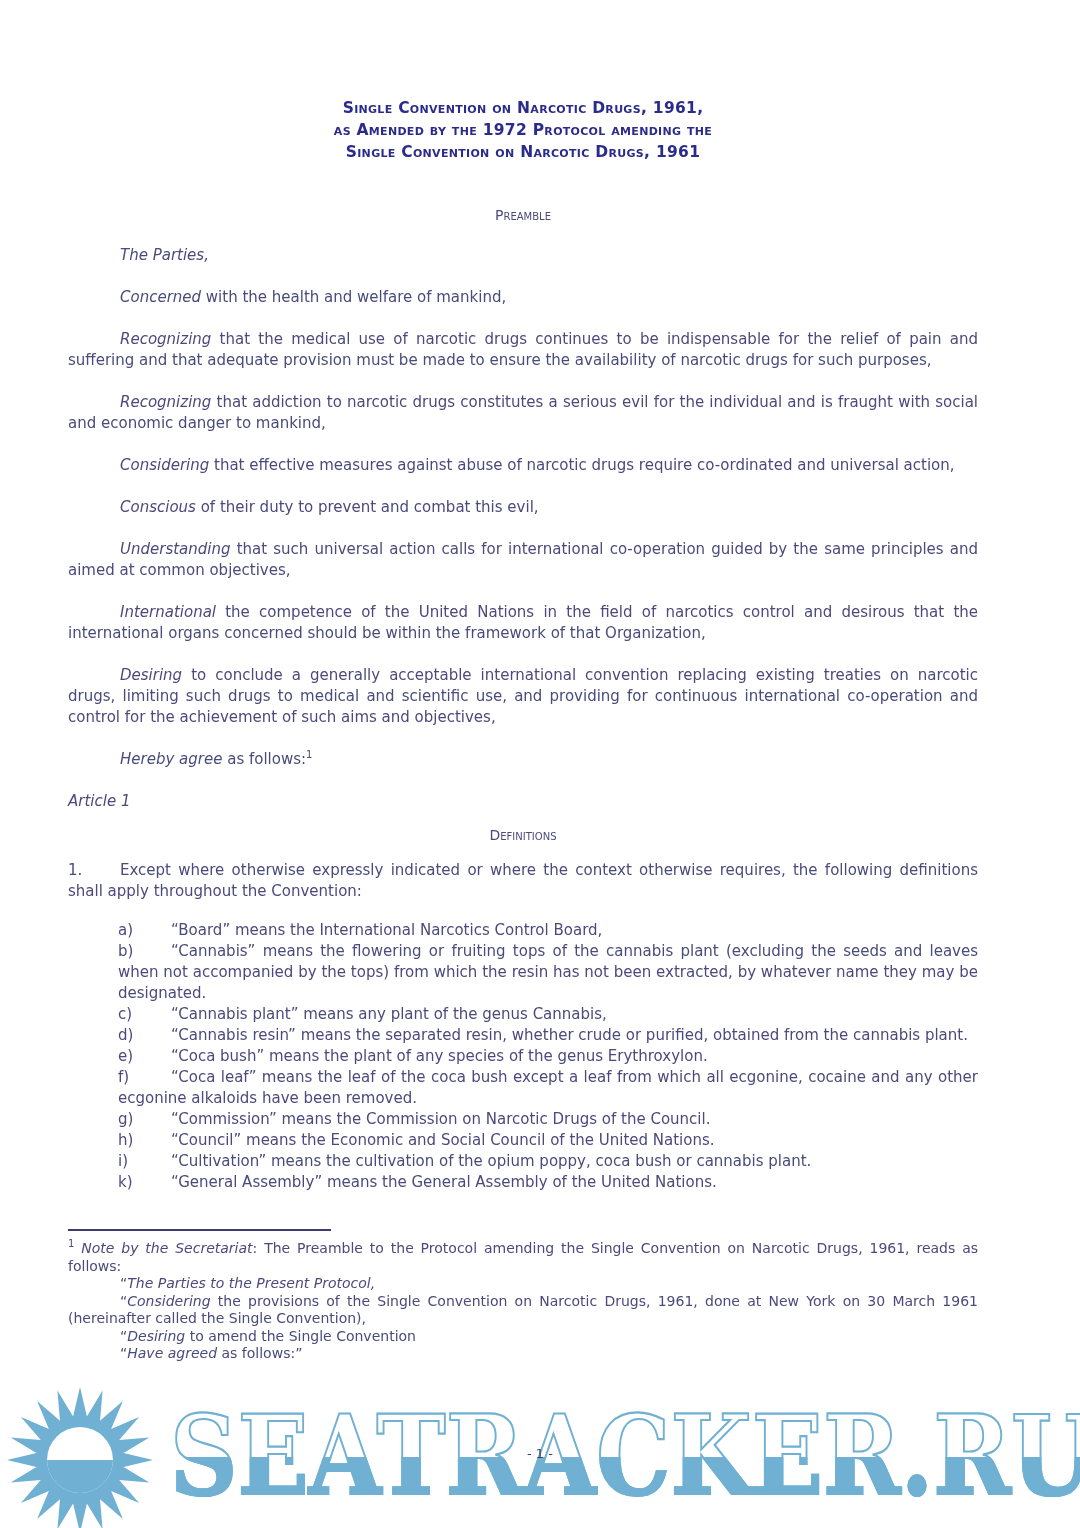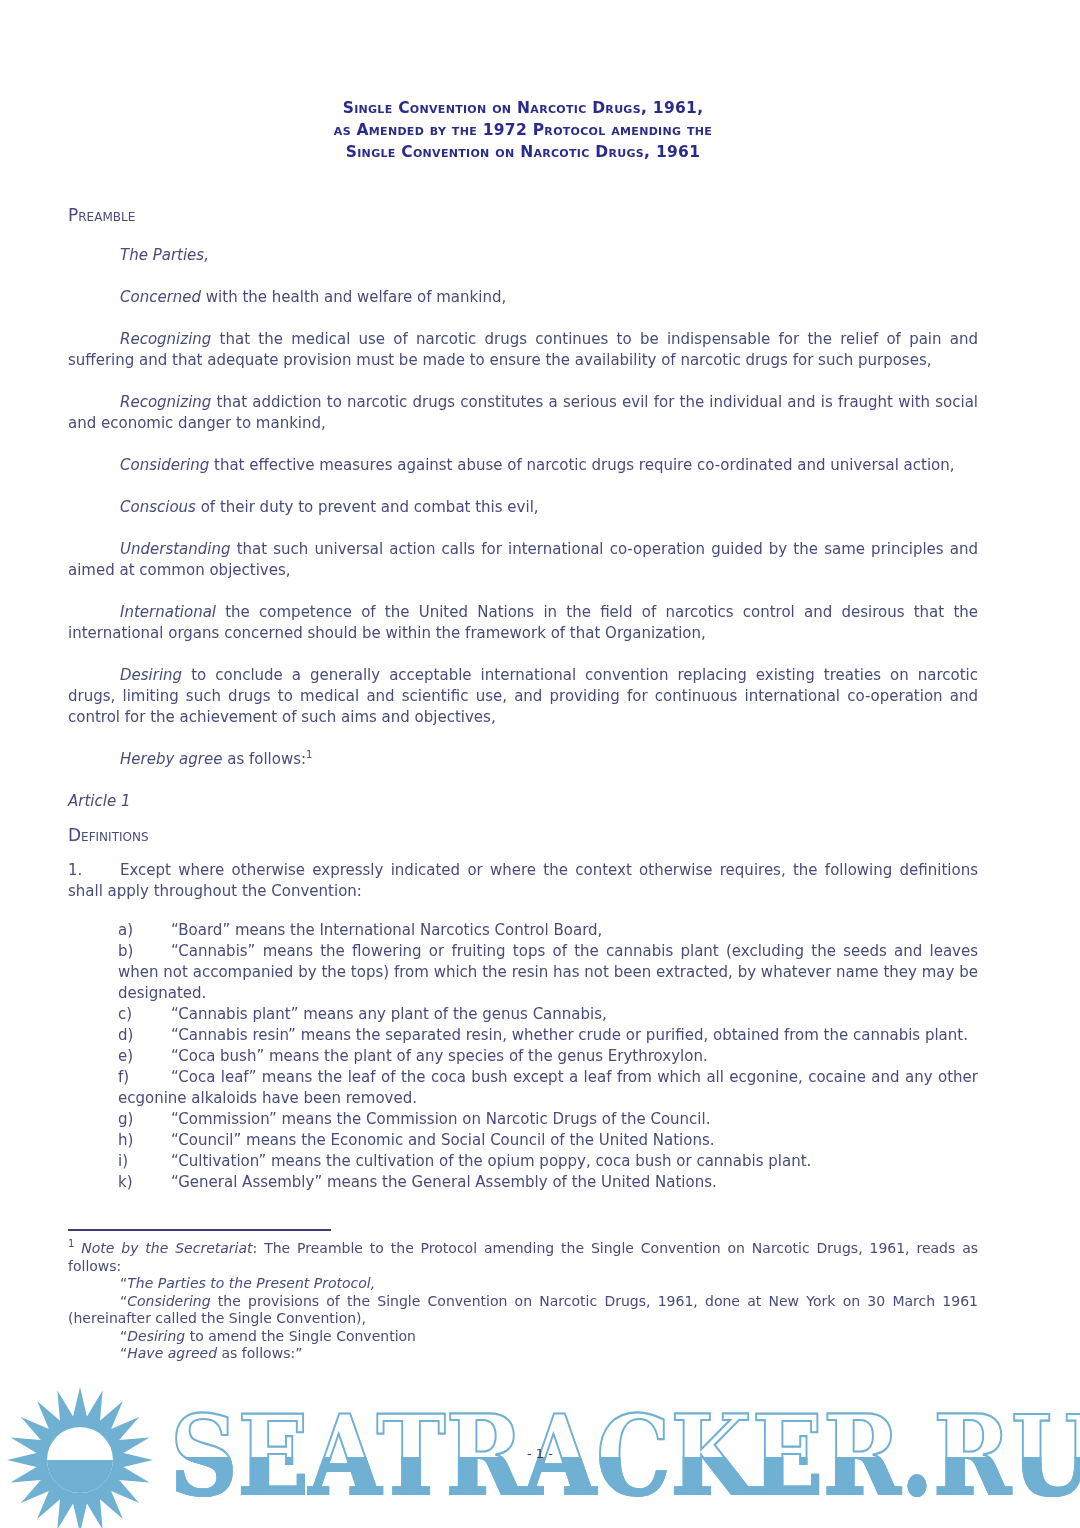--- a/index.html
+++ b/index.html
@@ -18,22 +18,23 @@
   
   .title-block{ text-align:center; margin-bottom:42px; }
   .title-line{
     font-variant:small-caps;
     font-weight:bold;
     font-size:15.5px;line-height:22px;
     letter-spacing:.3px;
     color:#2b2b8b;
   }
   .center-head{
+    text-align:center;
     font-variant:small-caps;
-    font-size:17px;line-height:21px;
+    font-size:14px;line-height:21px;
   }
   .preamble-head{ margin-bottom:19px; }
   
   .para{
     font-size:15px;line-height:21px;
     text-align:justify;
     text-indent:52px;
     margin:0 0 21px 0;
   }
   .i{ font-style:italic; }

